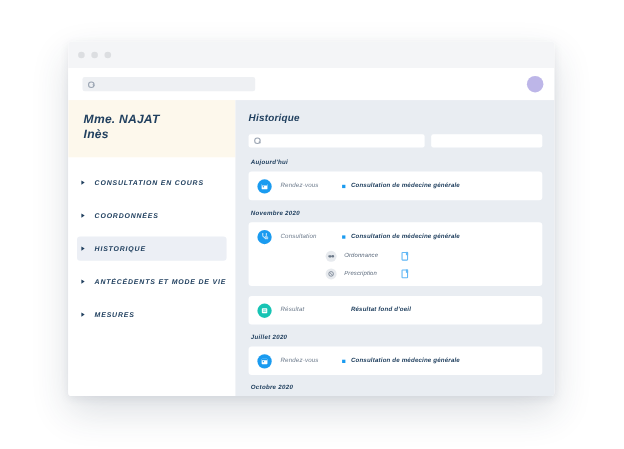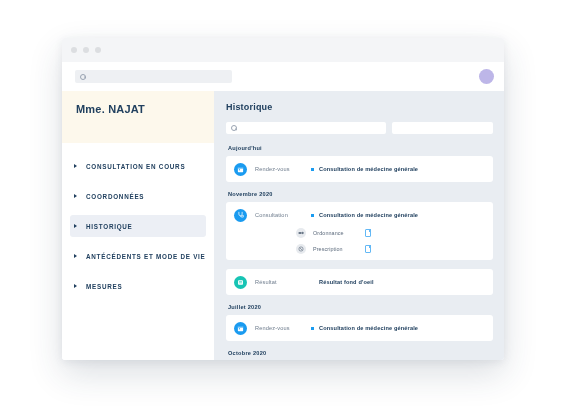--- a/index.html
+++ b/index.html
@@ -48,21 +48,21 @@
   .mini-mag::after {
     content:""; position:absolute; left:3.6px; top:3.6px;
     width:2.4px; height:1px; background:#9aa4b2; transform:rotate(45deg);
   }
   .avatar {
     width: 15px; height: 15px; border-radius: 50%;
     background: #bdb6e8; margin-left: auto;
   }
 
   
-  .body { display: flex; height: 269px; }
+  .body { display: flex; height: 269px; font-style: italic; }
 
   
   .sidebar { width: 152px; background: #ffffff; flex: 0 0 152px; }
   .patient {
     background: #fdf8ec;
     height: 52px;
     padding: 12px 0 0 14px;
   }
   .patient-name {
     font-size: 11px; font-weight: bold; color: #21405f;
@@ -177,20 +177,21 @@
         <span class="mini-mag"></span>
       </div>
       <div class="avatar"></div>
     </div>
 
     <div class="body">
 
       <div class="sidebar">
         <div class="patient">
           <div class="patient-name">Mme. NAJAT</div>
+          <div class="patient-name">Inès</div>
         </div>
 
         <div class="menu">
           <div class="menu-item">
             <span class="caret"></span>
             <span class="menu-label">CONSULTATION EN COURS</span>
           </div>
           <div class="menu-item">
             <span class="caret"></span>
             <span class="menu-label">COORDONNÉES</span>

